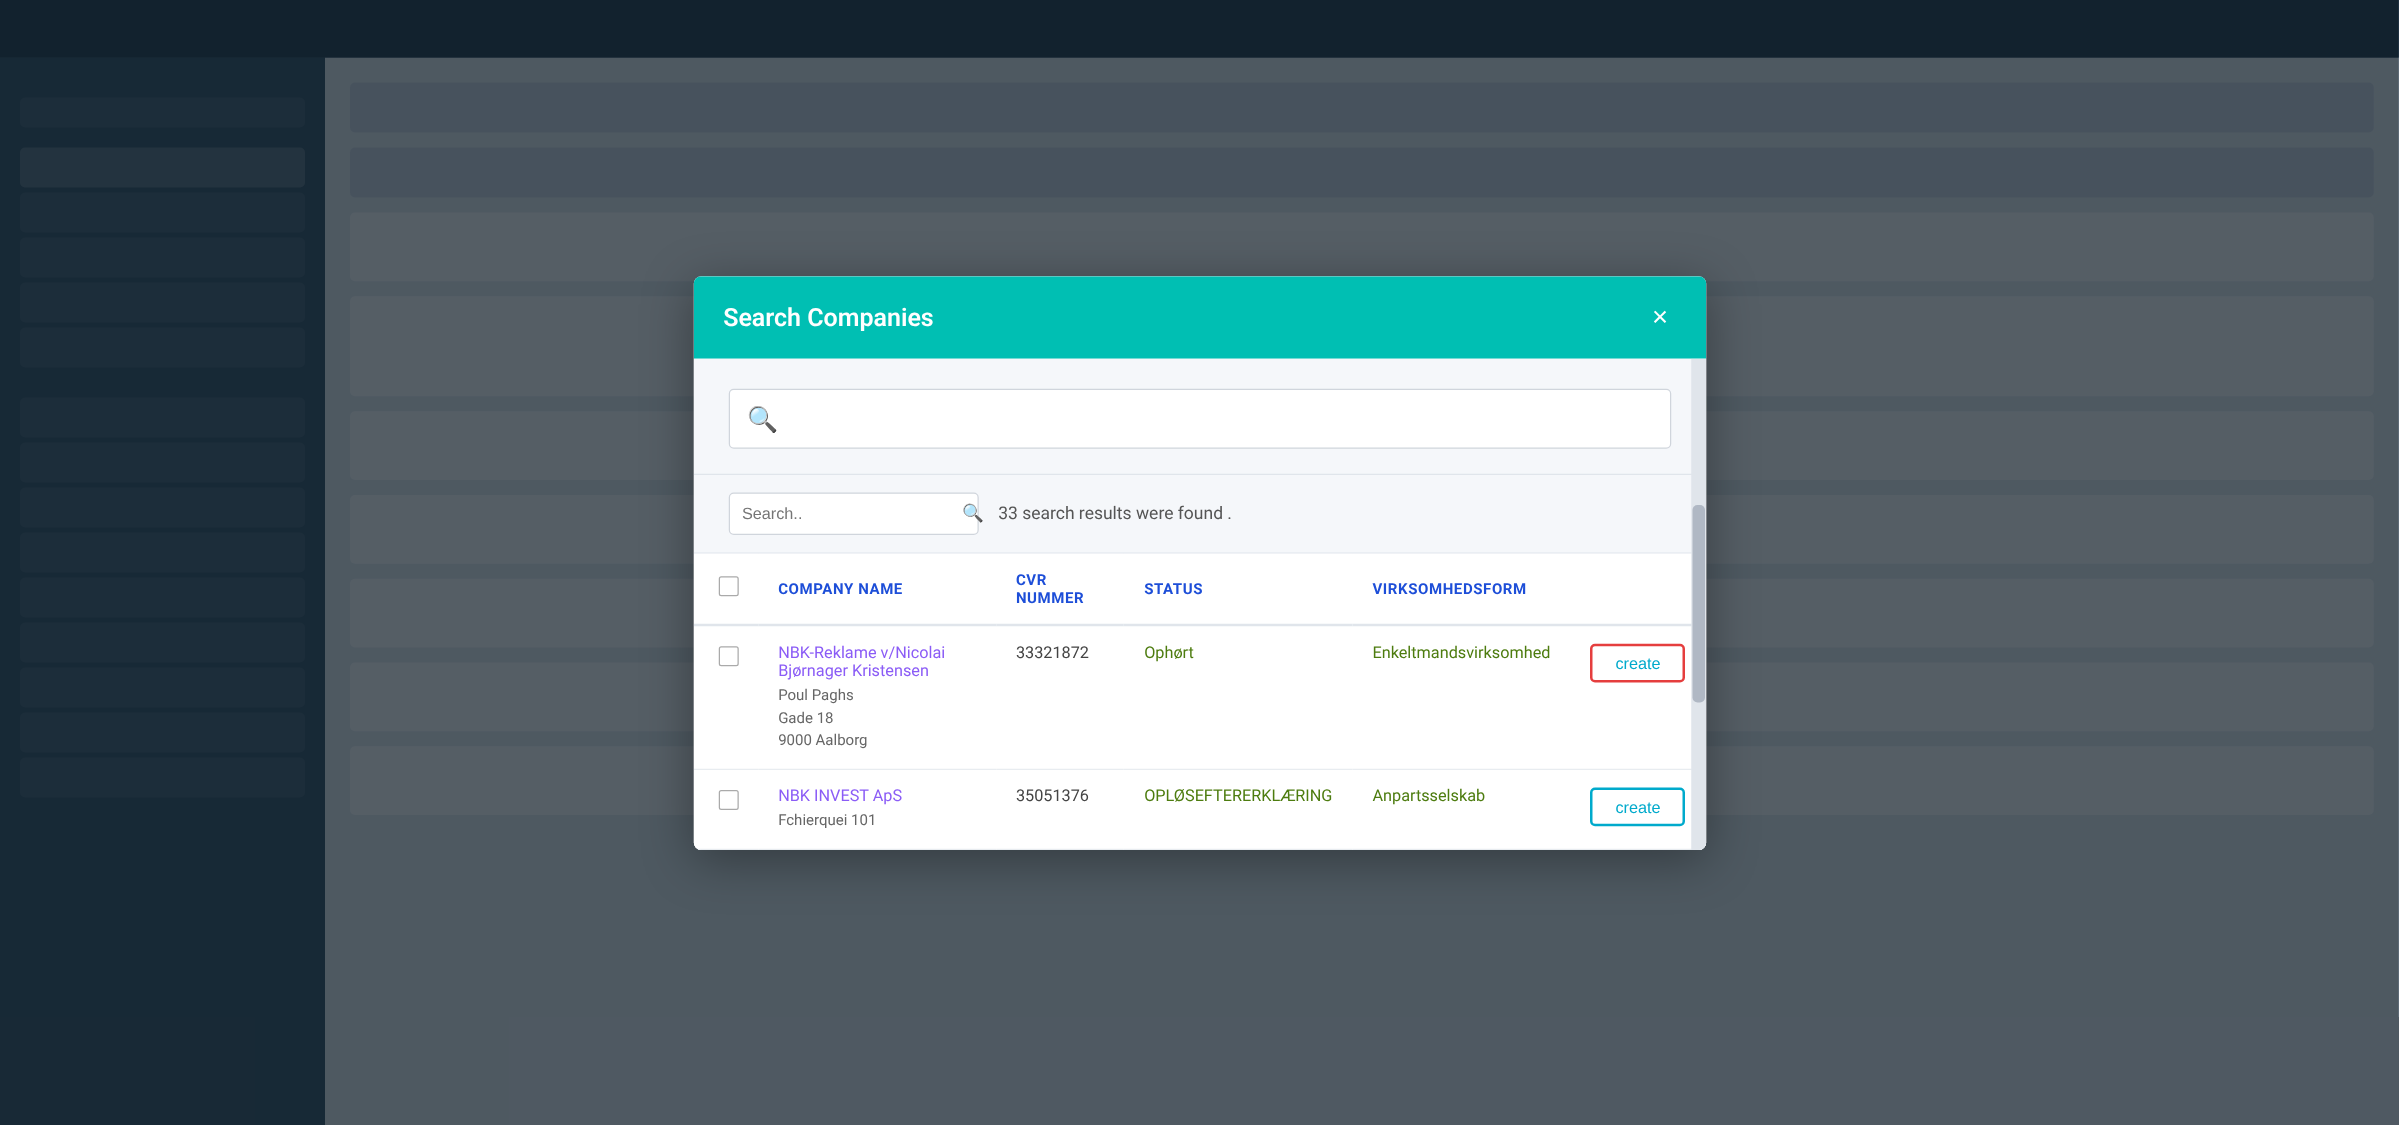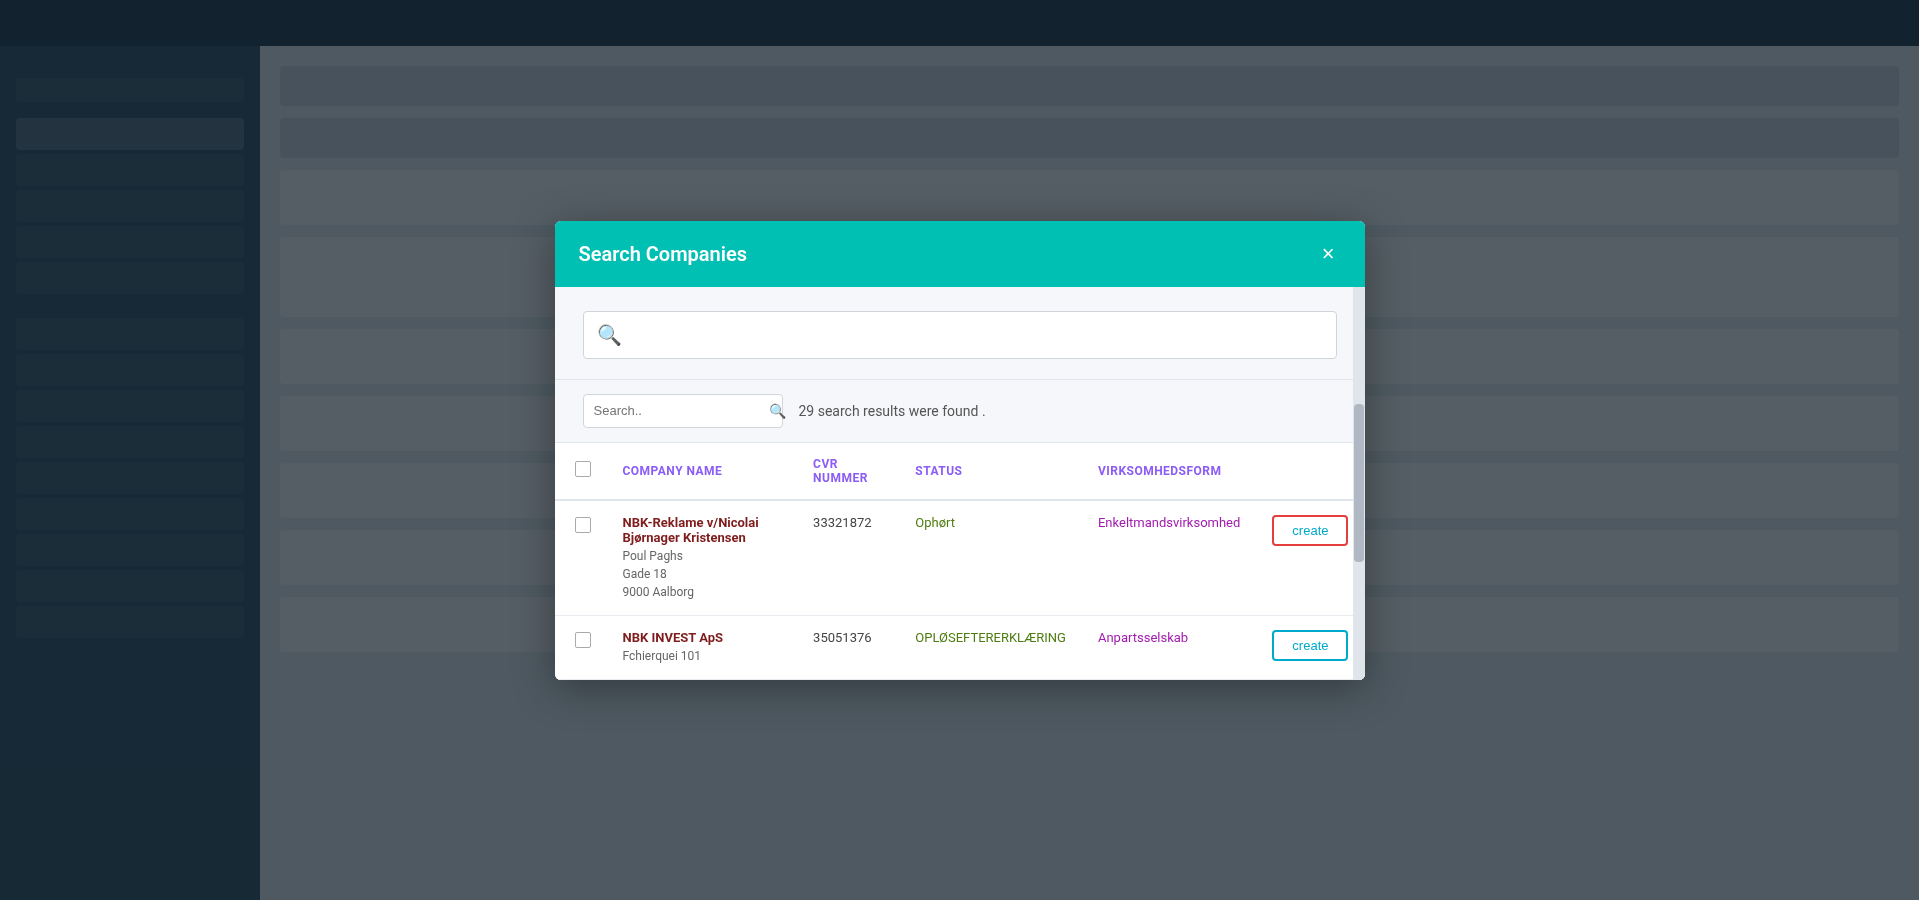--- a/index.html
+++ b/index.html
@@ -213,21 +213,21 @@
     .results-table thead tr {
       background: #fff;
       border-bottom: 2px solid #e0e5eb;
     }
 
     .results-table th {
       padding: 14px 16px;
       text-align: left;
       font-size: 12px;
       font-weight: 700;
-      color: #8b5cf6;
+      color: #1d4ed8;
       text-transform: uppercase;
       letter-spacing: 0.04em;
     }
 
     .results-table th.check-col {
       width: 44px;
       padding-left: 20px;
     }
 
     .results-table td {
@@ -237,22 +237,22 @@
       vertical-align: top;
       border-bottom: 1px solid #e8ecf0;
     }
 
     .results-table td.check-col {
       padding-left: 20px;
       padding-top: 16px;
     }
 
     .company-name-link {
-      color: #7f1d1d;
-      font-weight: 700;
+      color: #8b5cf6;
+      font-weight: 400;
       text-decoration: none;
       font-size: 13px;
       display: block;
     }
 
     .company-address {
       color: #666;
       font-size: 12px;
       margin-top: 2px;
       line-height: 1.5;
@@ -276,21 +276,21 @@
     .btn-create.normal {
       border: 2px solid #00aacc;
     }
 
     .status-text {
       color: #4d7c0f;
       font-size: 13px;
     }
 
     .virk-text {
-      color: #a21caf;
+      color: #4d7c0f;
       font-size: 13px;
     }
 
     
     .custom-checkbox {
       width: 16px;
       height: 16px;
       border: 1px solid #aaa;
       border-radius: 2px;
       background: #fff;
@@ -383,21 +383,21 @@
           <div class="main-search-box">
             <span class="search-icon-teal">🔍</span>
           </div>
         </div>
 
         <div class="filter-bar">
           <div class="filter-search-box">
             <input class="filter-search-input" type="text" placeholder="Search.." style="">
             <span class="filter-search-icon">🔍</span>
           </div>
-          <span class="results-text">29 search results were found .</span>
+          <span class="results-text">33 search results were found .</span>
         </div>
 
         <div class="results-table-wrapper">
           <table class="results-table">
             <thead>
               <tr>
                 <th class="check-col">
                   <span class="custom-checkbox"></span>
                 </th>
                 <th>COMPANY NAME</th>

